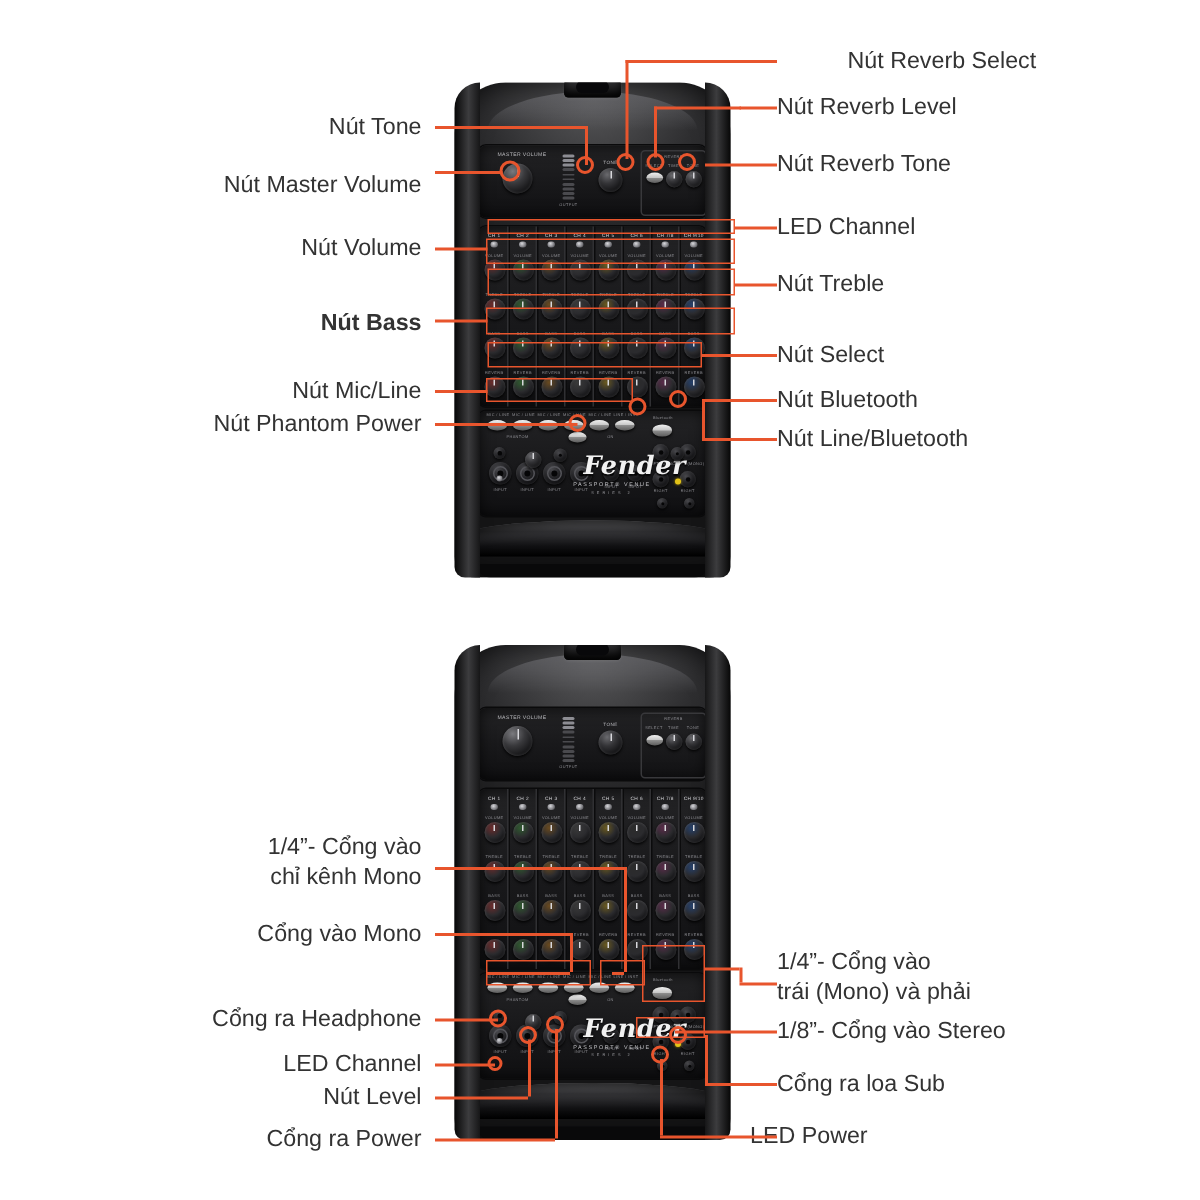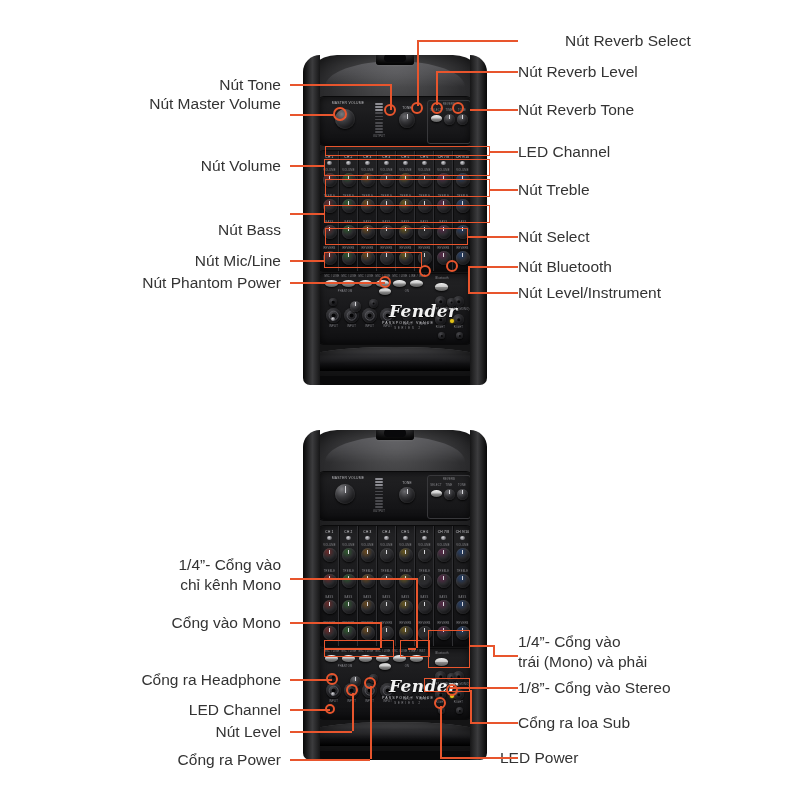--- a/index.html
+++ b/index.html
@@ -527,35 +527,35 @@
       <div class="box" style="left: 325px; top: 146px; width: 165px; height: 10px;"></div>
       <div class="anno left-al" style="left: 518px; top: 180px;">Nút Treble</div>
       <div class="ln lh" style="left: 490px; top: 189px; width: 28px;"></div>
       <div class="box" style="left: 325px; top: 179px; width: 165px; height: 18px;"></div>
       <div class="anno left-al" style="left: 518px; top: 227px;">Nút Select</div>
       <div class="ln lh" style="left: 468px; top: 236px; width: 50px;"></div>
       <div class="box" style="left: 325px; top: 228px; width: 143px; height: 17px;"></div>
       <div class="anno left-al" style="left: 518px; top: 257px;">Nút Bluetooth</div>
       <div class="ln lh" style="left: 468px; top: 266px; width: 50px;"></div>
       <div class="ring" style="left: 446px; top: 260px; width: 12px; height: 12px;"></div>
-      <div class="anno left-al" style="left: 518px; top: 283px;">Nút Level/Instrument</div>
+      <div class="anno left-al" style="left: 518px; top: 283px;">Nút Line/Bluetooth</div>
       <div class="ln lh" style="left: 468px; top: 292px; width: 50px;"></div>
       <div class="ln lv" style="left: 468px; top: 266px; height: 26px;"></div>
       <div class="ring" style="left: 419px; top: 265px; width: 12px; height: 12px;"></div>
       <div class="anno right-al" style="right: 519px; top: 75px;">Nút Tone</div>
       <div class="ln lh" style="left: 290px; top: 84px; width: 100px;"></div>
       <div class="ln lv" style="left: 390px; top: 84px; height: 26px;"></div>
       <div class="ring" style="left: 384px; top: 104px; width: 12px; height: 12px;"></div>
-      <div class="anno right-al" style="right: 519px; top: 94px;">Nút Master Volume</div>
+      <div class="anno right-al" style="right: 519px; top: 114px;">Nút Master Volume</div>
       <div class="ln lh" style="left: 290px; top: 114px; width: 45px;"></div>
       <div class="ring" style="left: 333px; top: 107px; width: 14px; height: 14px;"></div>
       <div class="anno right-al" style="right: 519px; top: 156px;">Nút Volume</div>
       <div class="ln lh" style="left: 290px; top: 165px; width: 35px;"></div>
       <div class="box" style="left: 324px; top: 159px; width: 166px; height: 17px;"></div>
-      <div class="anno right-al" style="right: 519px; top: 220px;">Nút Bass</div>
+      <div class="anno right-al" style="right: 519px; top: 206px; font-weight: bold;">Nút Bass</div>
       <div class="ln lh" style="left: 290px; top: 213px; width: 35px;"></div>
       <div class="box" style="left: 324px; top: 205px; width: 166px; height: 18px;"></div>
       <div class="anno right-al" style="right: 519px; top: 251px;">Nút Mic/Line</div>
       <div class="ln lh" style="left: 290px; top: 260px; width: 35px;"></div>
       <div class="box" style="left: 324px; top: 252px; width: 98px; height: 16px;"></div>
       <div class="anno right-al" style="right: 519px; top: 273px;">Nút Phantom Power</div>
       <div class="ln lh" style="left: 290px; top: 282px; width: 95px;"></div>
       <div class="ring" style="left: 379px; top: 276px; width: 12px; height: 12px;"></div>
       <div class="anno right-al" style="right: 519px; top: 555px;">1/4”- Cổng vào
 chỉ kênh Mono</div>

